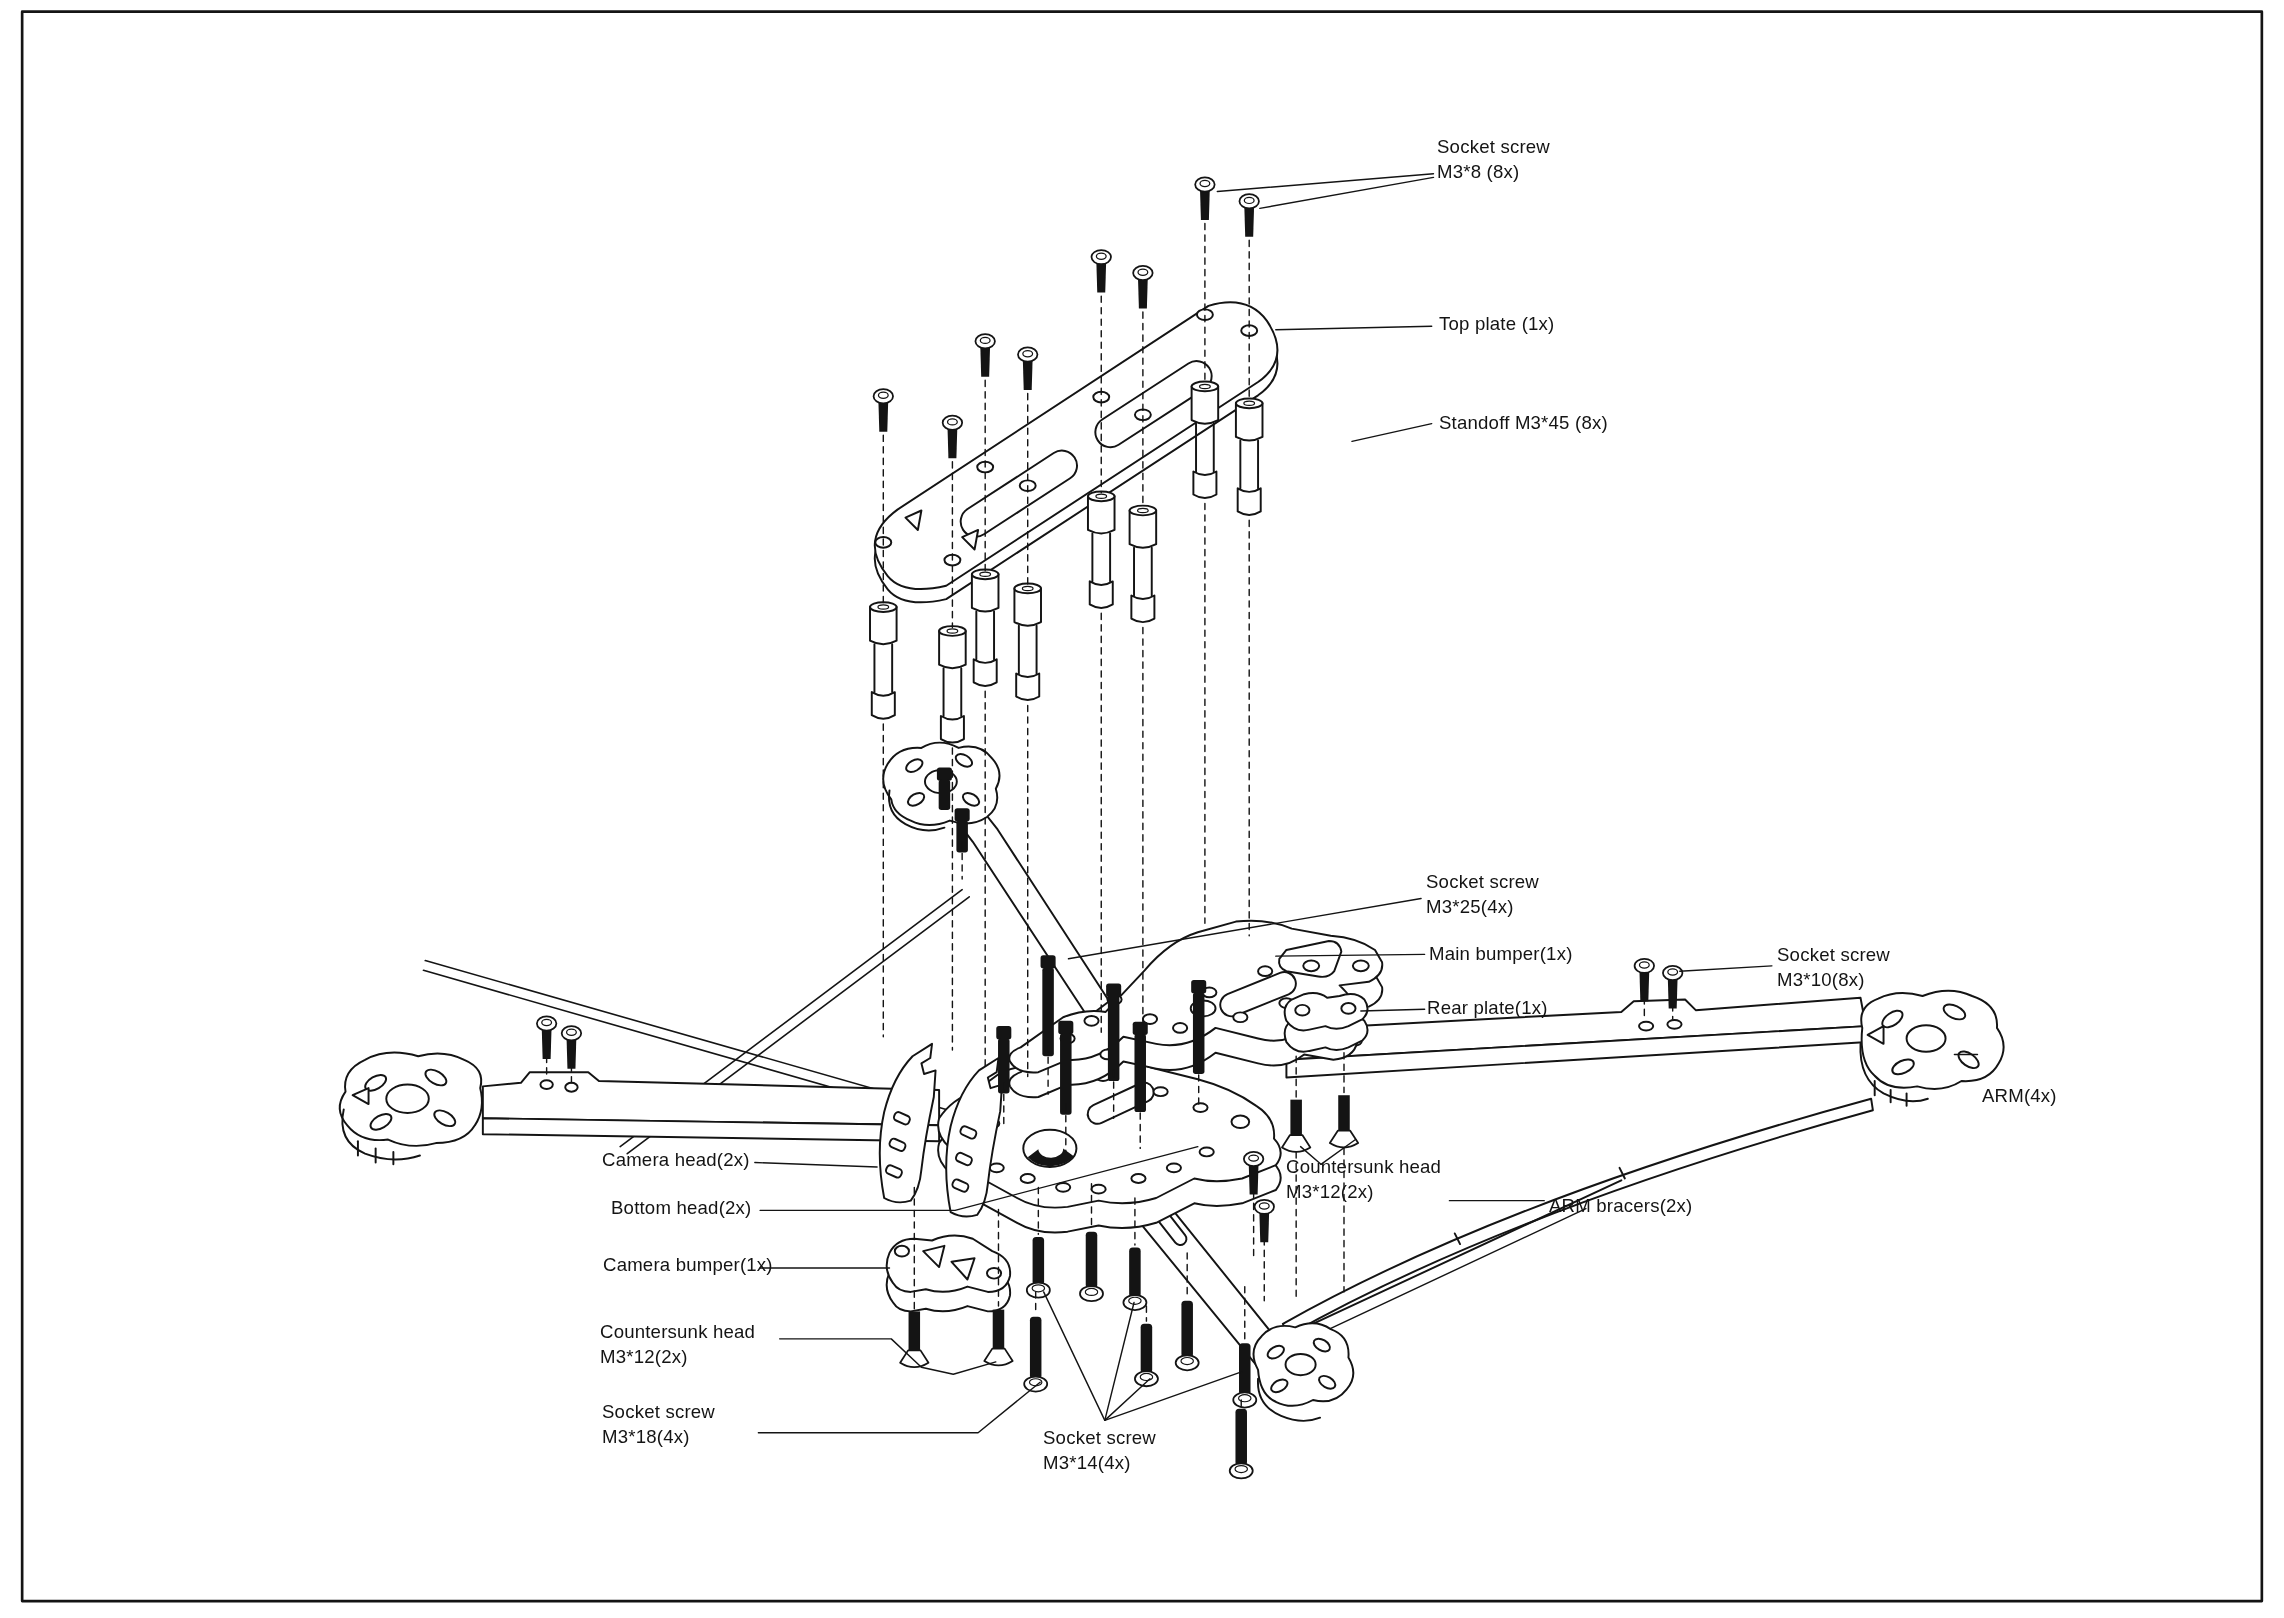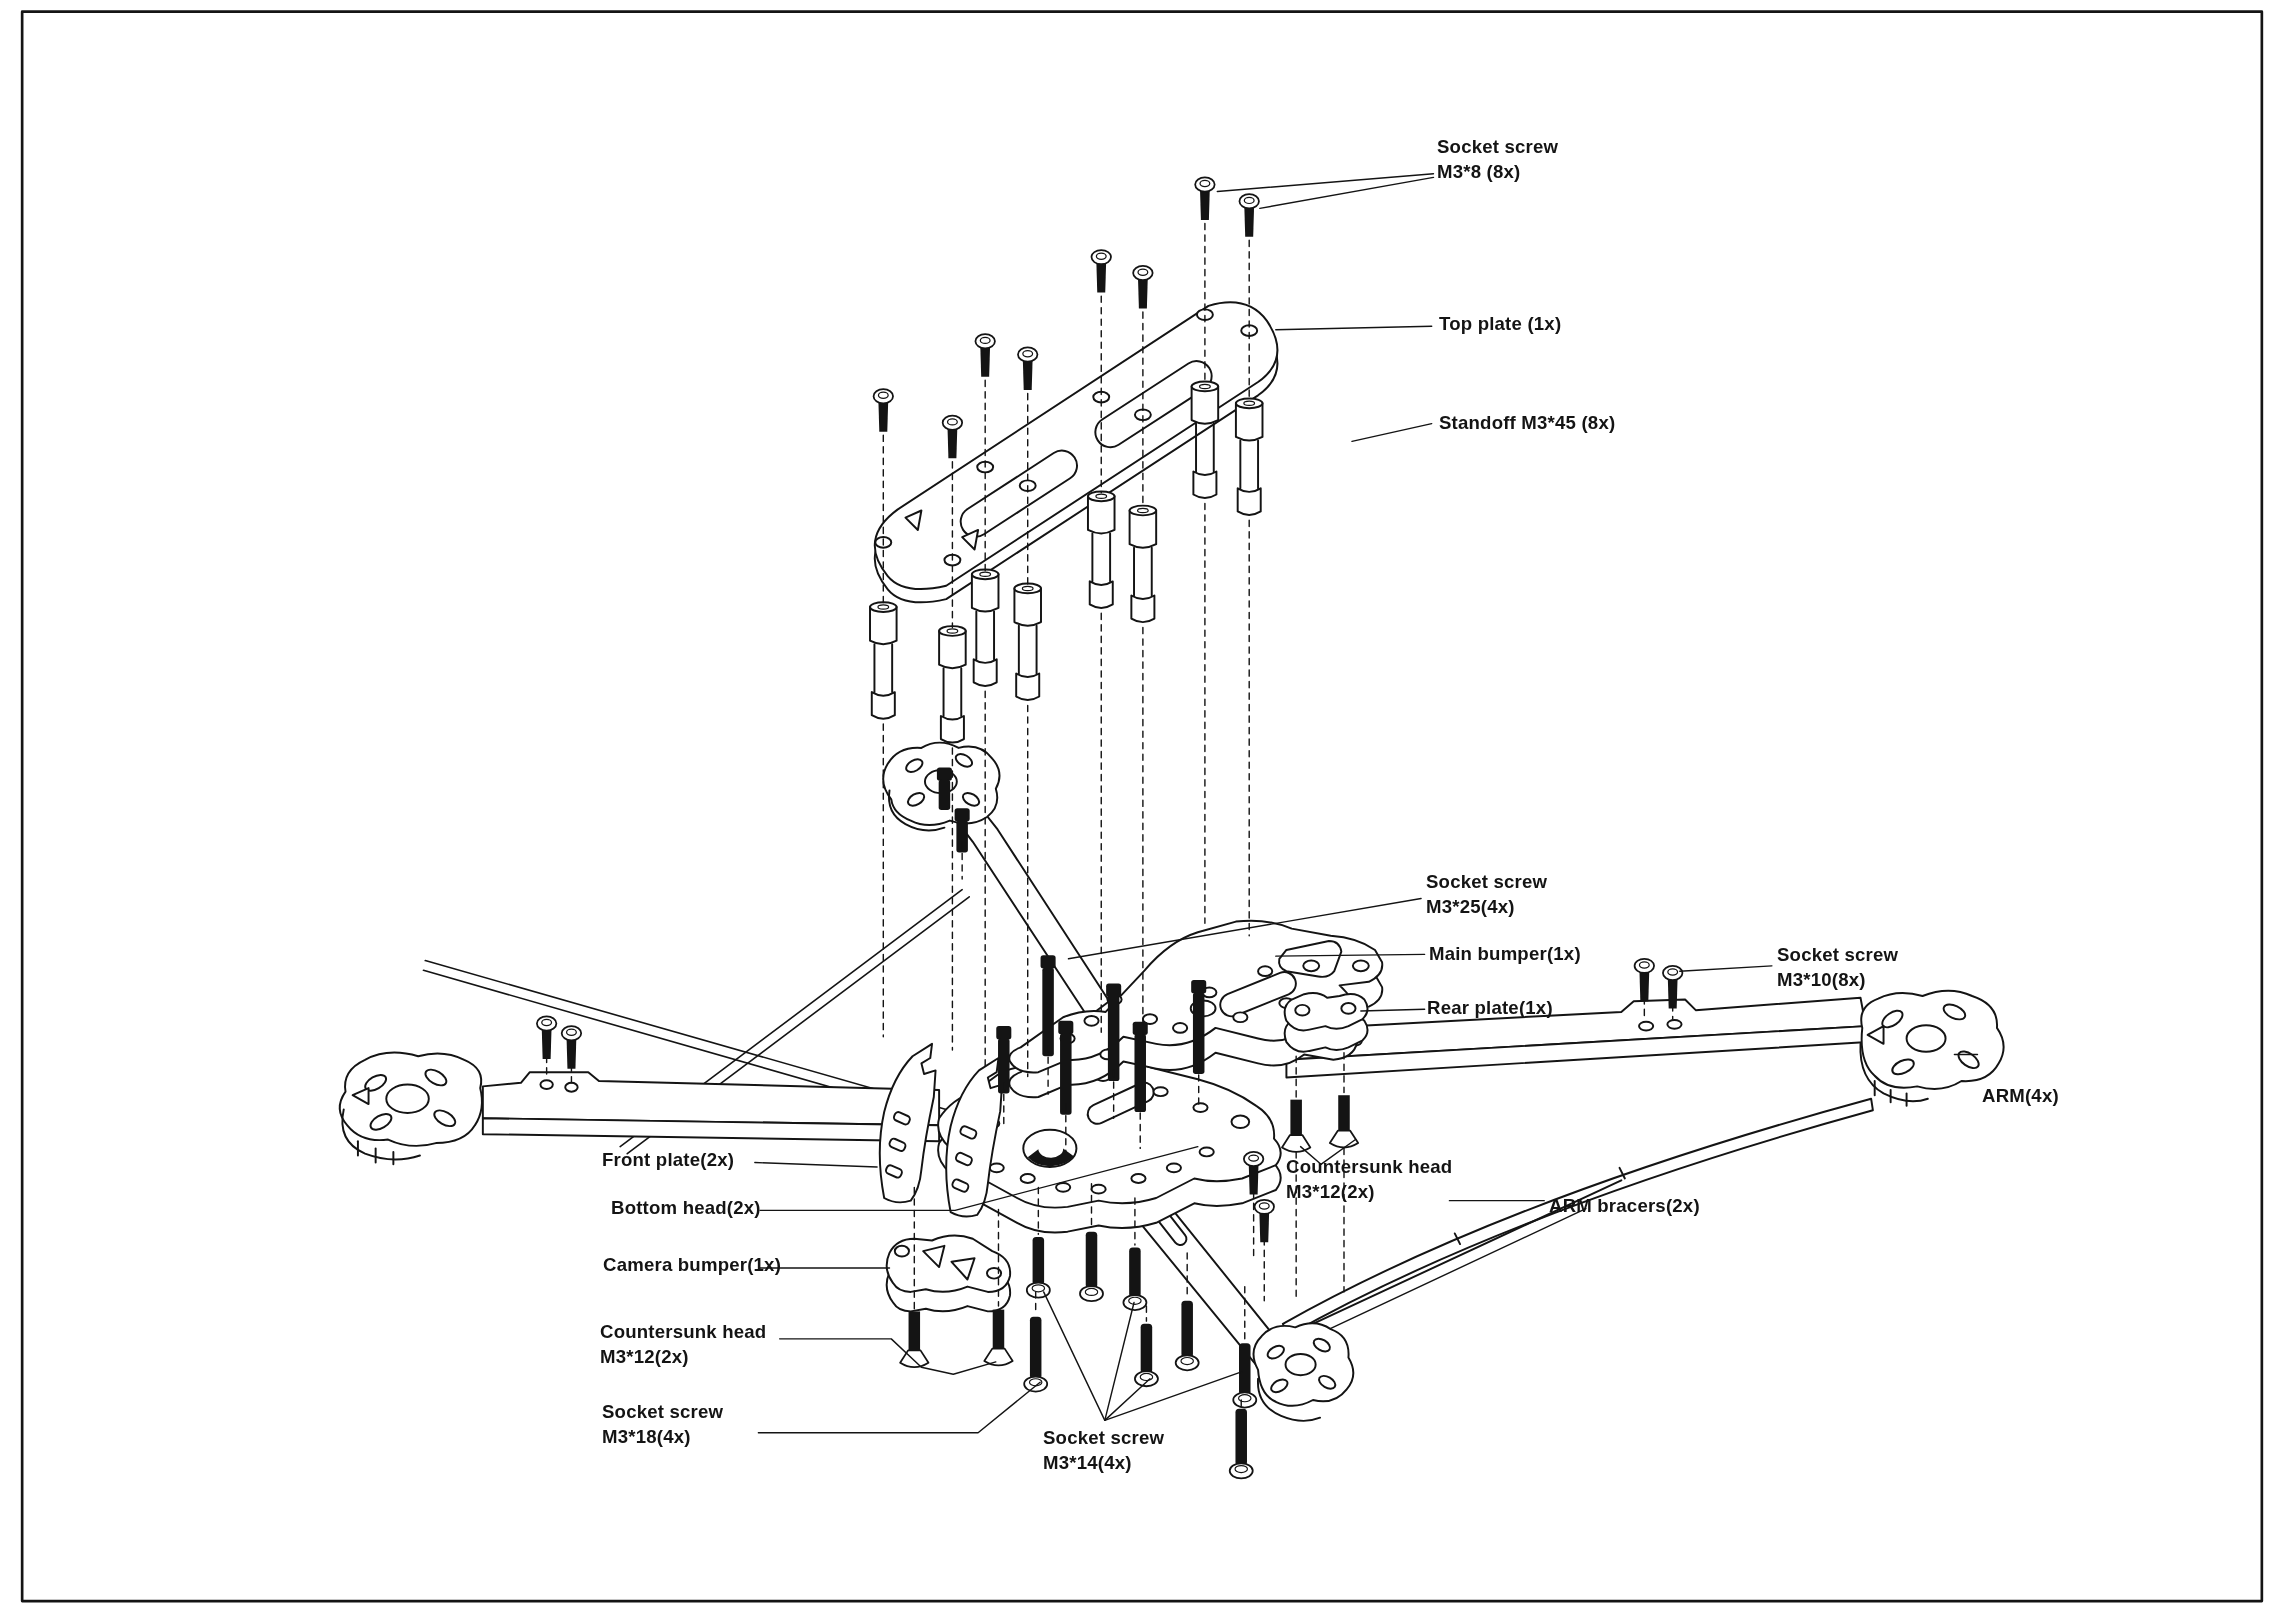--- a/index.html
+++ b/index.html
@@ -1,17 +1,17 @@
 <!DOCTYPE html>
 <html style="font-size:14px"><head>
 <meta charset="utf-8">
 <style>
   html,body{margin:0;padding:0;background:#ffffff;}
   body{font-family:"Liberation Sans", sans-serif;color:#111;}
-  #stage{position:relative;width:2284px;height:1619px;background:#fff;overflow:hidden;font-weight:bold;}
+  #stage{position:relative;width:2284px;height:1619px;background:#fff;overflow:hidden;}
   #art{position:absolute;left:0;top:0;width:100%;height:100%;}
   .lbl{position:absolute;font-size:18.6px;line-height:1.32;color:#141414;white-space:pre-line;letter-spacing:0.2px;}
 </style>
 </head>
 <body>
 
 <div id="stage">
 
 <svg id="art" viewBox="0 0 2578 1827" fill="none" stroke="#141414" stroke-width="2.2" stroke-linejoin="round" stroke-linecap="round">
 
@@ -386,21 +386,21 @@
 M3*8 (8x)</div>
   <div class="lbl" style="left:1439px;top:312px">Top plate (1x)</div>
   <div class="lbl" style="left:1439px;top:411px">Standoff M3*45 (8x)</div>
   <div class="lbl" style="left:1426px;top:870px">Socket  screw
 M3*25(4x)</div>
   <div class="lbl" style="left:1429px;top:942px">Main bumper(1x)</div>
   <div class="lbl" style="left:1427px;top:996px">Rear plate(1x)</div>
   <div class="lbl" style="left:1777px;top:943px">Socket  screw
 M3*10(8x)</div>
   <div class="lbl" style="left:1982px;top:1084px">ARM(4x)</div>
-  <div class="lbl" style="left:602px;top:1148px">Front plate(2x)</div>
+  <div class="lbl" style="left:602px;top:1148px">Camera head(2x)</div>
   <div class="lbl" style="left:611px;top:1196px">Bottom head(2x)</div>
   <div class="lbl" style="left:603px;top:1253px">Camera bumper(1x)</div>
   <div class="lbl" style="left:600px;top:1320px">Countersunk head
 M3*12(2x)</div>
   <div class="lbl" style="left:602px;top:1400px">Socket  screw
 M3*18(4x)</div>
   <div class="lbl" style="left:1043px;top:1426px">Socket  screw
 M3*14(4x)</div>
   <div class="lbl" style="left:1286px;top:1155px">Countersunk head
 M3*12(2x)</div>

